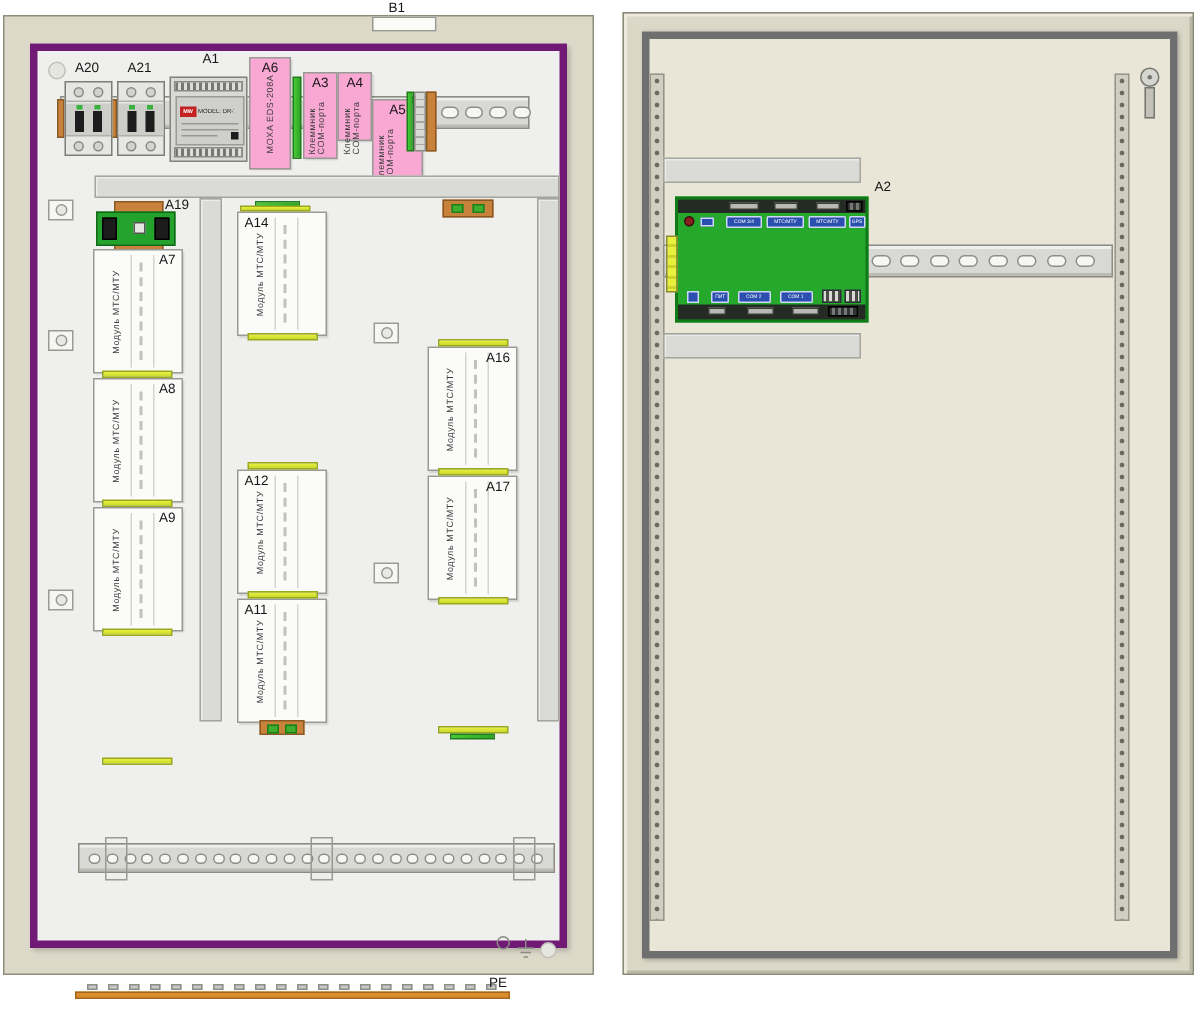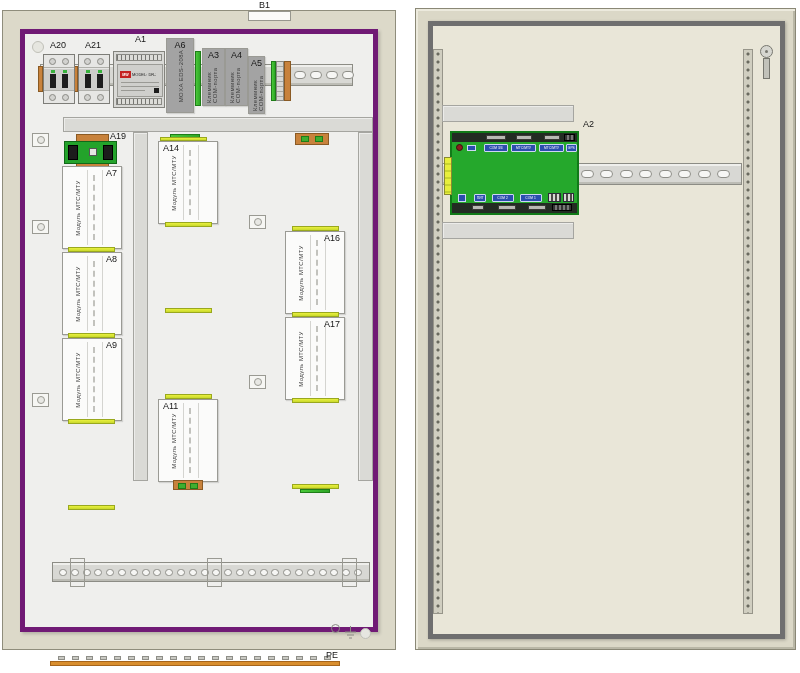--- a/index.html
+++ b/index.html
@@ -39,21 +39,21 @@
   #psu{position:absolute;left:88px;top:17px;width:52px;height:57px;background:#d9d9d6;border:1px solid #83837d}
   .comb{position:absolute;left:2px;width:46px;height:7px;background:repeating-linear-gradient(90deg,#767672 0 1.5px,#dcdcd8 1.5px 4px);border:1px solid #8a8a85}
   #psu-plate{position:absolute;left:3px;top:12px;width:46px;height:33px;background:#cfcfcc;border:1px solid #9b9b96}
   #mw-chip{position:absolute;left:2px;top:6px;width:11px;height:7px;background:#c42222;color:#fff;font-size:6px;font-weight:bold;
            display:flex;align-items:center;justify-content:center}
   #mw-chip span{transform:scale(.6)}
   #psu-model{position:absolute;left:14px;top:7px;width:30px;height:6px;overflow:hidden;font-size:5px;color:#222;white-space:nowrap;transform:scale(.8);transform-origin:left top}
   .psu-line{position:absolute;left:3px;width:38px;height:1px;background:#9a9a95}
   #psu-dot{position:absolute;right:3px;bottom:3px;width:5px;height:5px;background:#1c1c1c}
 
-  .whitebox{position:absolute;background:#a3a3a3;border:1px solid #9a9a94;box-shadow:1px 1px 1px rgba(0,0,0,.12)}
+  .whitebox{position:absolute;background:#f9a8d4;border:1px solid #9a9a94;box-shadow:1px 1px 1px rgba(0,0,0,.12)}
   .boxlbl{position:absolute;top:1px;width:100%;text-align:center;font-size:9px;color:#161616}
   .vtext{position:absolute;writing-mode:vertical-rl;transform:rotate(180deg);font-size:6px;color:#3c3c3c;letter-spacing:.4px}
   .nowrapv{white-space:nowrap}
   .gstrip{position:absolute;background:linear-gradient(90deg,#49c838,#2ea626);border:1px solid #1e7d18}
   .ystrip{position:absolute;background:linear-gradient(180deg,#e9f03e,#c9d92c);border:1px solid #99a81e}
   .ostrip{position:absolute;background:#c8823c;border:1px solid #8a5a24}
   .ostrip i{position:absolute;top:2px;width:8px;height:6px;background:#3fae2f;border:1px solid #1e7d18}
 
   .module{position:absolute;width:60px;height:83px;background:#fbfbfa;border:1px solid #9a9a94;box-shadow:1px 1px 1px rgba(0,0,0,.12)}
   .module::before{content:"";position:absolute;left:24px;top:3px;bottom:3px;width:14px;
@@ -184,25 +184,25 @@
       <span class="boxlbl">A6</span>
       <span class="vtext nowrapv" style="left:11px;top:50%;transform:translateY(-50%) rotate(180deg)">MOXA EDS-208A</span>
     </div>
 
     <div class="gstrip" style="left:170px;top:17px;width:6px;height:55px"></div>
 
     <div class="whitebox" style="left:177px;top:14px;width:23px;height:58px">
       <span class="boxlbl">A3</span>
       <span class="vtext" style="left:3px;top:12px;height:42px">Клеммник COM-порта</span>
     </div>
-    <div class="whitebox" style="left:200px;top:14px;width:23px;height:58px">
+    <div class="whitebox" style="left:200px;top:14px;width:23px;height:46px">
       <span class="boxlbl">A4</span>
       <span class="vtext" style="left:3px;top:12px;height:42px">Клеммник COM-порта</span>
     </div>
-    <div class="whitebox" style="left:223px;top:22px;width:17px;height:58px">
+    <div class="whitebox" style="left:223px;top:32px;width:34px;height:58px">
       <span class="boxlbl">A5</span>
       <span class="vtext" style="left:3px;top:12px;height:42px">Клеммник COM-порта</span>
     </div>
 
     <span class="lbl" style="left:246px;top:28px">X1</span>
     <div class="gstrip" style="left:246px;top:27px;width:5px;height:40px"></div>
     <div style="position:absolute;left:251px;top:27px;width:8px;height:40px;background:repeating-linear-gradient(180deg,#d8d8d4 0 4px,#a8a8a2 4px 5px);border:1px solid #8a8a84"></div>
     <div class="copper" style="left:259px;top:27px;width:7px;height:40px"></div>
 
     <div class="duct" style="left:38px;top:83px;width:310px;height:15px"></div>
@@ -237,20 +237,24 @@
     </div>
     <div class="ystrip" style="left:43px;top:213px;width:47px;height:5px;z-index:3"></div>
     <div class="ystrip" style="left:43px;top:299px;width:47px;height:5px;z-index:3"></div>
     <div class="ystrip" style="left:43px;top:385px;width:47px;height:5px;z-index:3"></div>
     <div class="ystrip" style="left:43px;top:471px;width:47px;height:5px;z-index:3"></div>
 
     <div class="gstrip" style="left:145px;top:100px;width:30px;height:5px"></div>
     <div class="ystrip" style="left:135px;top:103px;width:47px;height:4px;z-index:3"></div>
     <div class="module" style="left:133px;top:107px">
       <span class="mlab l">A14</span>
+      <span class="vtext nowrapv">Модуль МТС/МТУ</span>
+    </div>
+    <div class="module" style="left:133px;top:279px">
+      <span class="mlab l">A12</span>
       <span class="vtext nowrapv">Модуль МТС/МТУ</span>
     </div>
     <div class="module" style="left:133px;top:365px">
       <span class="mlab l">A11</span>
       <span class="vtext nowrapv">Модуль МТС/МТУ</span>
     </div>
     <div class="ystrip" style="left:140px;top:188px;width:47px;height:5px;z-index:3"></div>
     <div class="ystrip" style="left:140px;top:274px;width:47px;height:5px;z-index:3"></div>
     <div class="ystrip" style="left:140px;top:360px;width:47px;height:5px;z-index:3"></div>
     <div class="ostrip" style="left:148px;top:446px;width:30px;height:10px;z-index:3">

